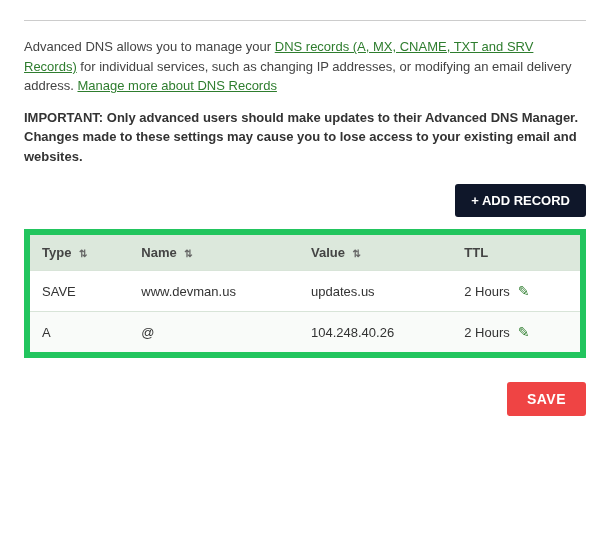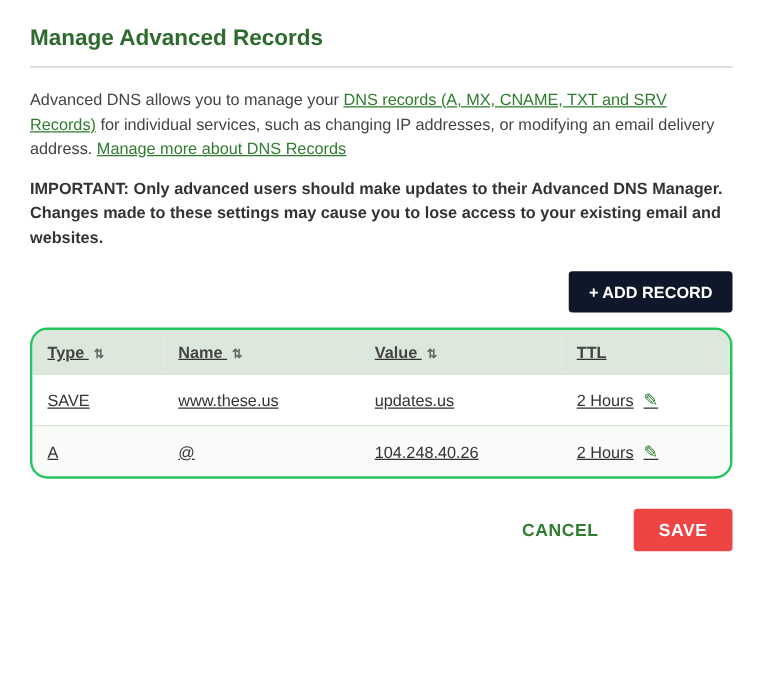--- a/index.html
+++ b/index.html
@@ -52,25 +52,24 @@
       padding: 9px 16px;
       font-size: 13px;
       font-weight: bold;
       cursor: pointer;
       border-radius: 3px;
       display: flex;
       align-items: center;
       gap: 5px;
     }
     .table-wrapper {
-      border: 2px solid #22c55e;
-      border-radius: 14px;
+      border: 6px solid #22c55e;
+      border-radius: 0;
       overflow: hidden;
       margin-bottom: 16px;
-      text-decoration: underline;
     }
     table {
       width: 100%;
       border-collapse: collapse;
     }
     thead tr {
       background-color: #dce8dc;
     }
     thead th {
       padding: 10px 12px;
@@ -138,21 +137,20 @@
     .divider {
       border: none;
       border-top: 1px solid #ccc;
       margin-bottom: 16px;
     }
   </style>
 </head>
 <body>
 
 <div class="container">
-  <div class="page-title">Manage Advanced Records</div>
   <hr class="divider">
 
   <p class="description">
     Advanced DNS allows you to manage your <a>DNS records (A, MX, CNAME, TXT and SRV Records)</a> for individual services, such as changing IP addresses, or modifying an email delivery address. <a>Manage more about DNS Records</a>
   </p>
 
   <p class="important">
     <strong>IMPORTANT: Only advanced users should make updates to their Advanced DNS Manager. Changes made to these settings may cause you to lose access to your existing email and websites.</strong>
   </p>
 
@@ -166,37 +164,36 @@
         <tr>
           <th>Type <span class="sort-icon">⇅</span></th>
           <th>Name <span class="sort-icon">⇅</span></th>
           <th>Value <span class="sort-icon">⇅</span></th>
           <th>TTL</th>
         </tr>
       </thead>
       <tbody id="table-body">
       <tr>
             <td>SAVE</td>
-            <td>www.these.us</td>
+            <td>www.devman.us</td>
             <td>updates.us</td>
             <td style="display: flex; align-items: center; gap: 8px;">
               <span>2 Hours</span>
               <span class="edit-icon" style="cursor: pointer;">✎</span>
             </td>
           </tr>
           <tr>
             <td>A</td>
             <td>@</td>
             <td>104.248.40.26</td>
             <td style="display: flex; align-items: center; gap: 8px;">
               <span>2 Hours</span>
               <span class="edit-icon" style="cursor: pointer;">✎</span>
             </td>
           </tr>
         </tbody>
     </table>
   </div>
 
   <div class="footer-row">
-    <button class="cancel-btn">CANCEL</button>
     <button class="save-btn">SAVE</button>
   </div>
 </div>
 
 </body></html>

